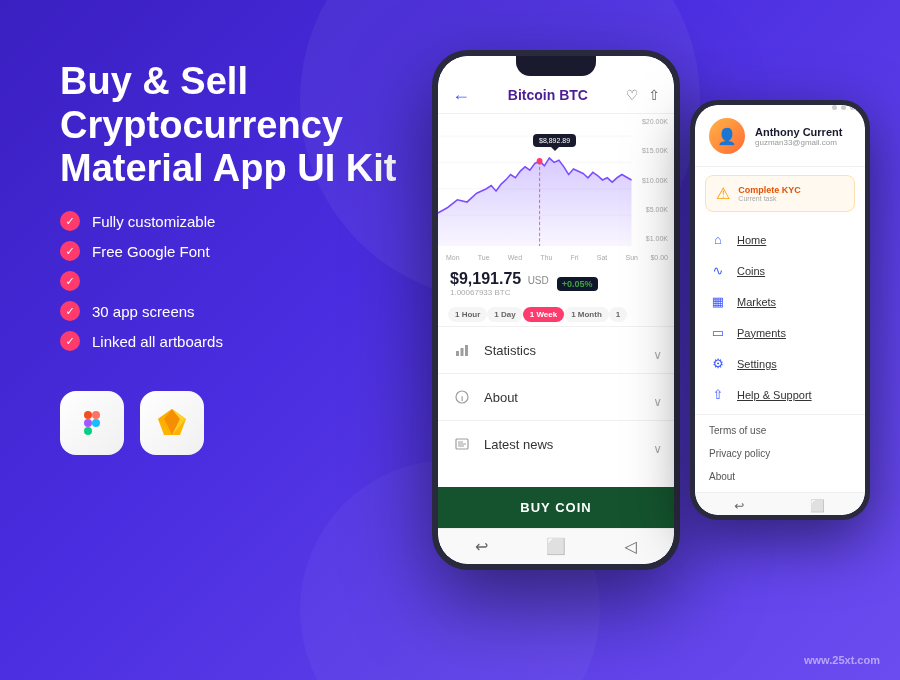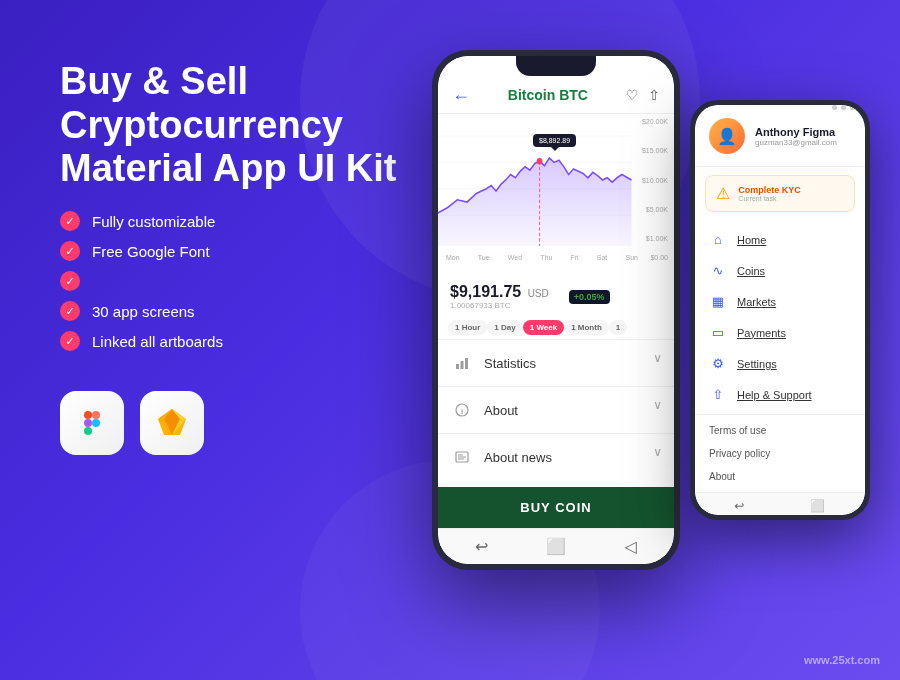--- a/index.html
+++ b/index.html
@@ -139,21 +139,21 @@
       justify-content: space-between;
       border-bottom: 1px solid #f0f0f0;
     }
     .header-back {
       color: #3d5afe;
       font-size: 18px;
     }
     .header-title {
       font-size: 14px;
       font-weight: 700;
-      color: #15803d;
+      color: #4c1d95;
     }
     .header-actions {
       display: flex;
       gap: 10px;
       color: #666;
       font-size: 14px;
     }
 
     
     .chart-area {
@@ -213,23 +213,22 @@
       border: 4px solid transparent;
       border-top-color: #1a1a2e;
       border-bottom: none;
     }
 
     
     .price-info {
       padding: 6px 12px;
       display: flex;
       align-items: center;
-      gap: 20px;
+      gap: 8px;
       flex-shrink: 0;
-      margin-top: 13px;
     }
     .price-main {
       font-size: 16px;
       font-weight: 800;
       color: #1a1a2e;
     }
     .price-currency {
       font-size: 10px;
       color: #888;
       margin-left: 2px;
@@ -271,21 +270,21 @@
       color: #fff;
     }
 
     
     .accordion-list {
       flex: 1;
       overflow: hidden;
     }
     .accordion-item {
       display: flex;
-      align-items: flex-start;
+      align-items: flex-end;
       padding: 11px 12px;
       border-top: 1px solid #f0f0f0;
       justify-content: space-between;
     }
     .accordion-left {
       display: flex;
       align-items: center;
       gap: 10px;
     }
     .accordion-icon {
@@ -635,21 +634,21 @@
         <div class="accordion-item">
           <div class="accordion-left">
             <div class="accordion-icon">
               <svg width="14" height="14" viewBox="0 0 14 14">
                 <rect x="1" y="2" width="12" height="10" rx="1" fill="none" stroke="#9e9e9e" stroke-width="1.2"></rect>
                 <rect x="3" y="4.5" width="5" height="1" fill="#9e9e9e"></rect>
                 <rect x="3" y="6.5" width="8" height="1" fill="#9e9e9e"></rect>
                 <rect x="3" y="8.5" width="6" height="1" fill="#9e9e9e"></rect>
               </svg>
             </div>
-            <span class="accordion-label">About news</span>
+            <span class="accordion-label">Latest news</span>
           </div>
           <span class="accordion-chevron">∨</span>
         </div>
       </div>
 
       <button class="buy-btn">BUY COIN</button>
 
       <div class="phone-bottom-nav">
         <span class="nav-icon">↩</span>
         <span class="nav-icon">⬜</span>
@@ -664,21 +663,21 @@
 
       <div class="second-status">
         <div class="status-dot"></div>
         <div class="status-dot"></div>
         <div class="status-dot"></div>
       </div>
 
       <div class="profile-section">
         <div class="profile-avatar">👤</div>
         <div>
-          <div class="profile-name">Anthony Figma</div>
+          <div class="profile-name">Anthony Current</div>
           <div class="profile-email">guzman33@gmail.com</div>
         </div>
       </div>
 
       <div class="kyc-banner">
         <span class="kyc-icon">⚠</span>
         <div>
           <div class="kyc-title">Complete KYC</div>
           <div class="kyc-sub">Current task</div>
         </div>

